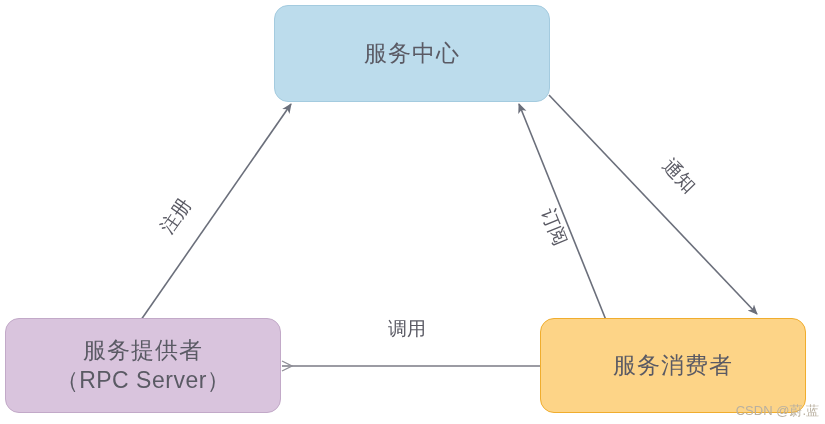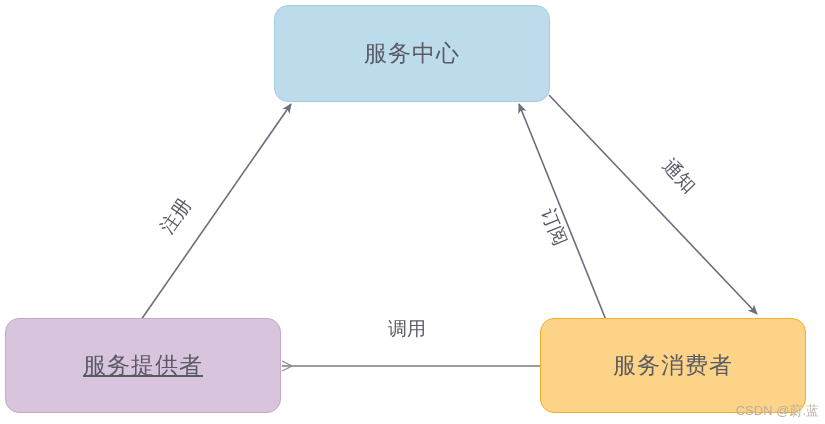--- a/index.html
+++ b/index.html
@@ -45,21 +45,20 @@
     background: #bcdcec;
     border: 1px solid #a4cbdf;
   }
   #node-provider {
     left: 5px;
     top: 318px;
     width: 276px;
     height: 95px;
     background: #d9c4dd;
     border: 1px solid #c2a9c8;
-    text-decoration: underline;
   }
   #node-consumer {
     left: 540px;
     top: 318px;
     width: 266px;
     height: 95px;
     background: #fdd487;
     border: 1px solid #f0ad2e;
   }
   .edge-label {
@@ -109,20 +108,21 @@
 
     <line x1="540" y1="366" x2="282" y2="366" stroke="#9b9ba3" stroke-width="2" marker-end="url(#arrow-open)"></line>
   </svg>
 
   <div class="node" id="node-registry">
     <div class="line1">服务中心</div>
   </div>
 
   <div class="node" id="node-provider">
     <div class="line1">服务提供者</div>
+    <div class="line2">（RPC  Server）</div>
   </div>
 
   <div class="node" id="node-consumer">
     <div class="line1">服务消费者</div>
   </div>
 
   <div class="edge-label" style="left:157px; top:203px; transform: rotate(-55deg);">注册</div>
 
   <div class="edge-label" style="left:535px; top:214px; transform: rotate(68deg);">订阅</div>
 

